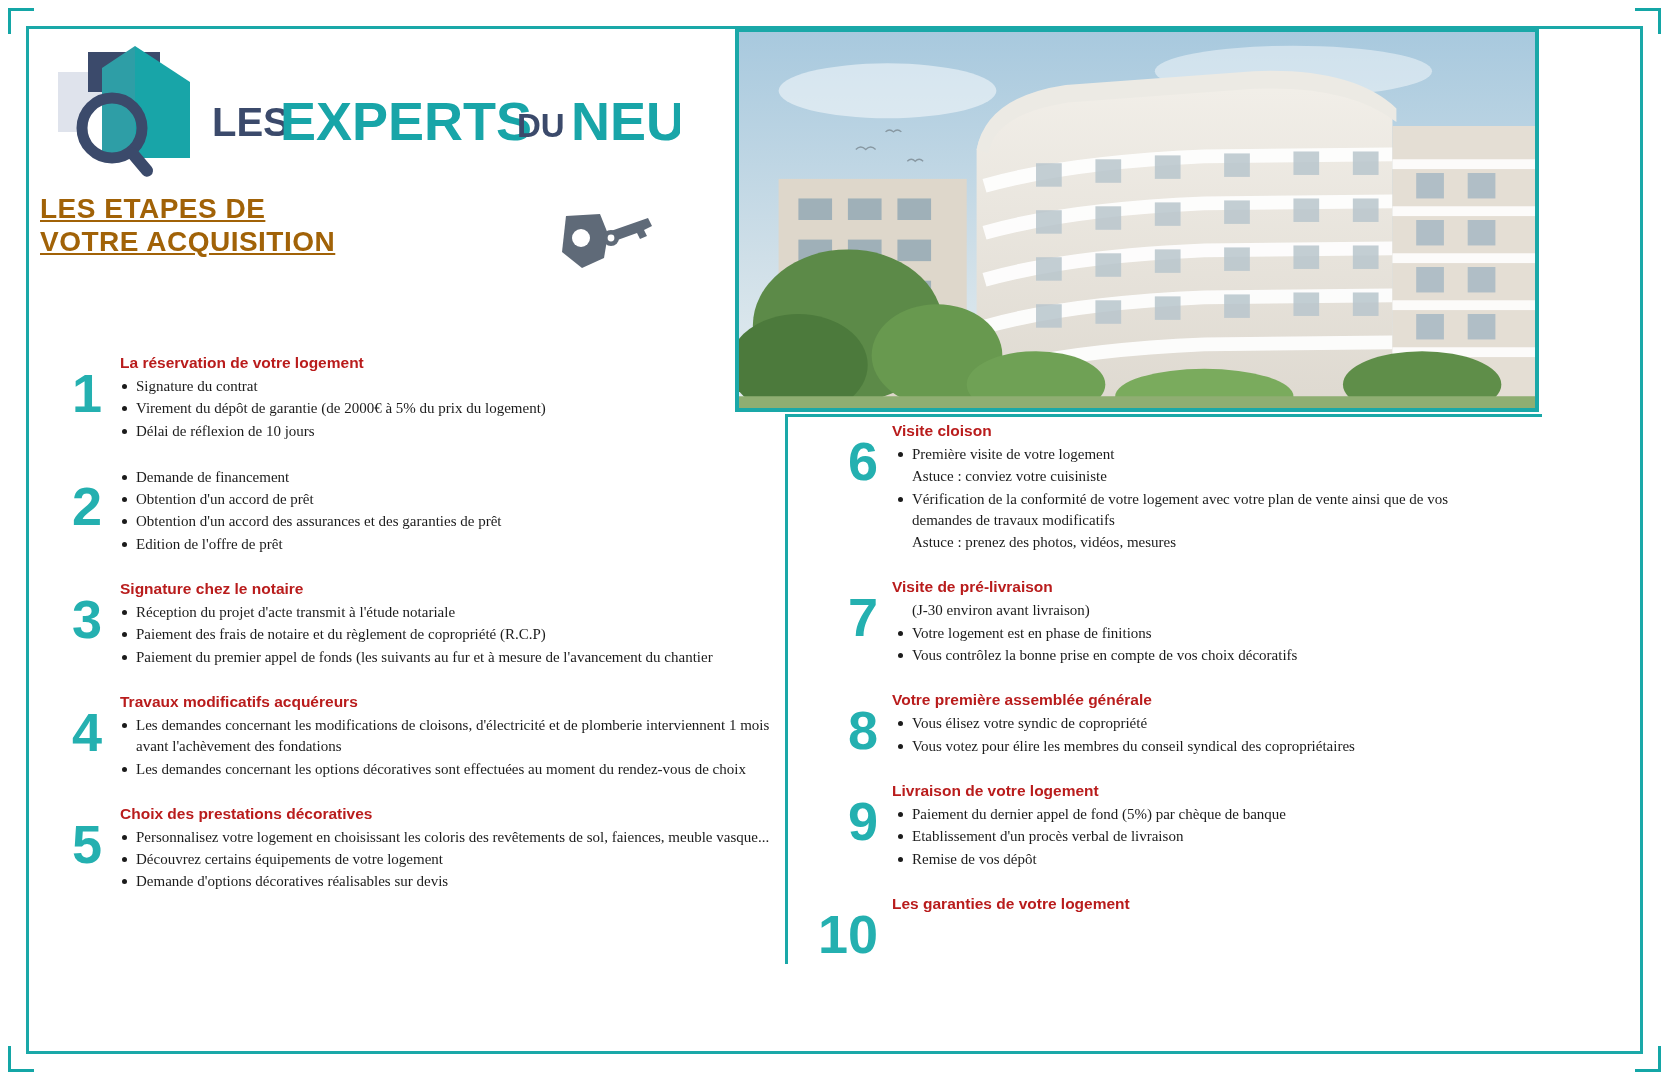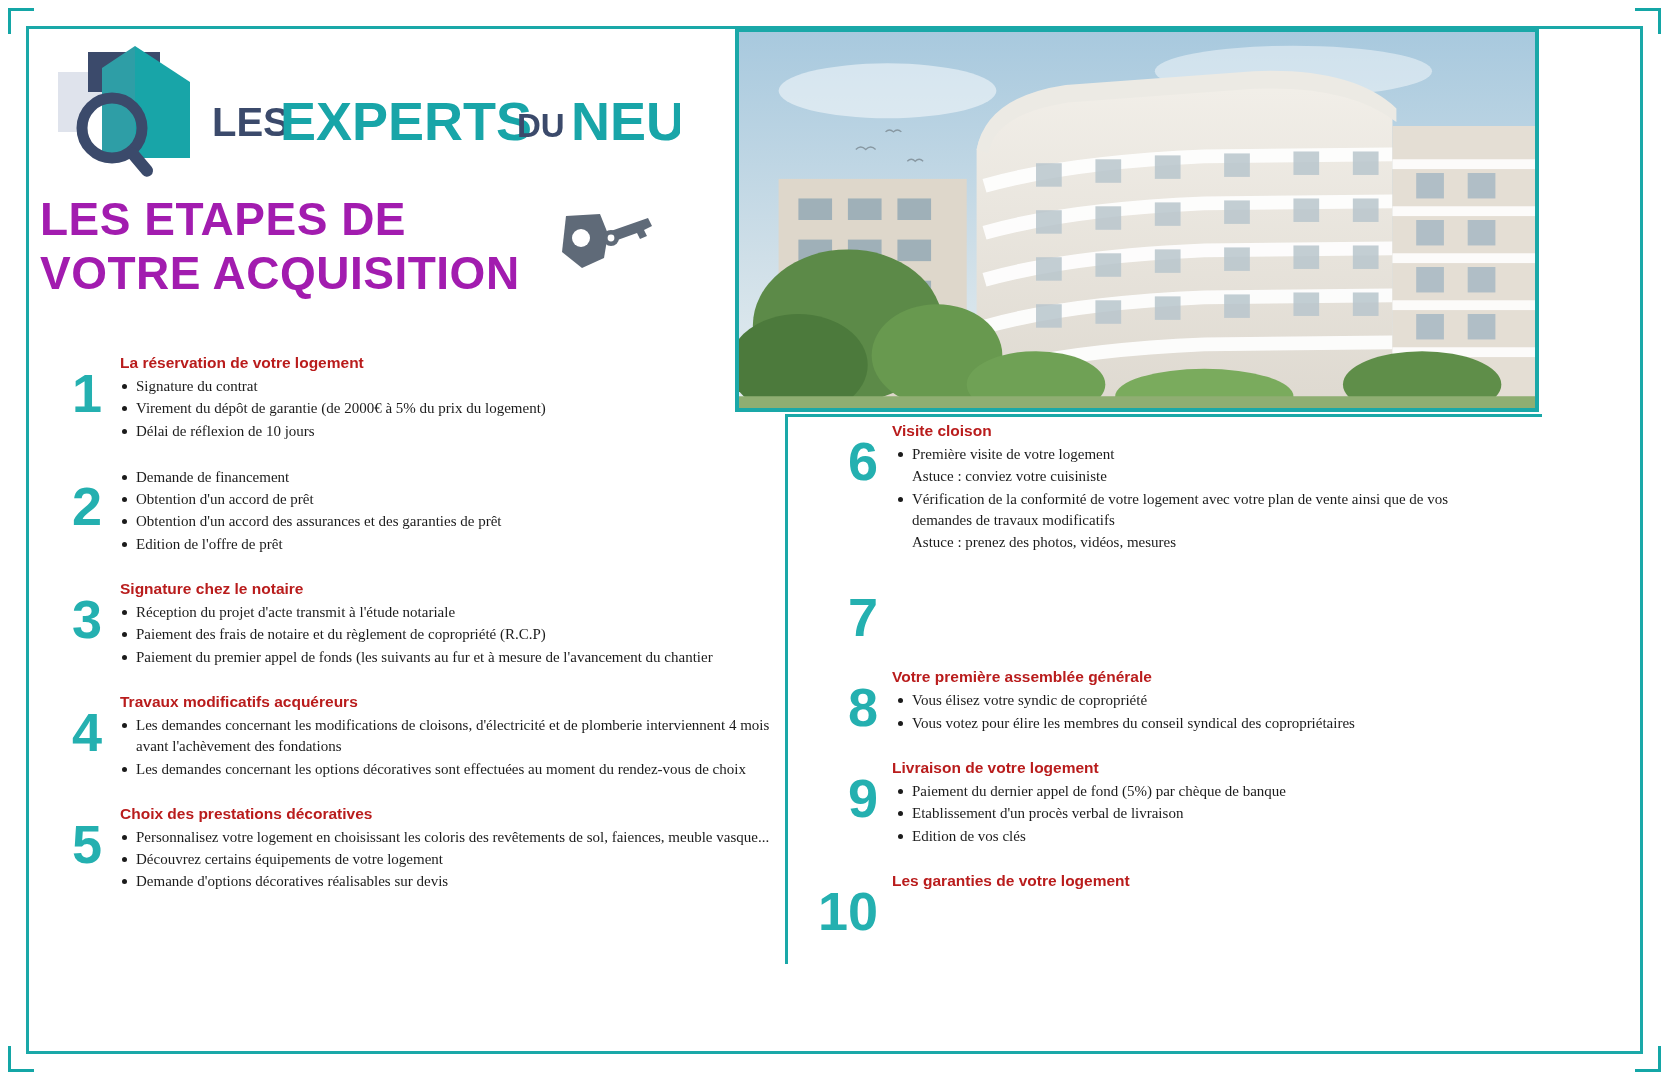--- a/index.html
+++ b/index.html
@@ -38,25 +38,26 @@
     width: 640px; height: 140px;
   }
   .logo svg { display: block; }
 
   .title-block {
     position: absolute;
     top: 192px; left: 40px;
     width: 560px;
   }
   .title-line {
-    color: #a21caf;
-    font-size: 46px;
+    color: #a16207;
+    font-size: 28px;
     font-weight: bold;
     line-height: 1.18;
     letter-spacing: .5px;
+    text-decoration: underline;
   }
   .keys-icon {
     position: absolute;
     top: 208px; left: 548px;
     width: 120px; height: 72px;
   }
 
   
   .hero {
     position: absolute;
@@ -327,21 +328,21 @@
           <li class="bullet">Paiement du premier appel de fonds (les suivants au fur et à mesure de l'avancement du chantier</li>
         </ul>
       </div>
     </div>
 
     <div class="step">
       <div class="step-num">4</div>
       <div class="step-body">
         <div class="step-title">Travaux modificatifs acquéreurs</div>
         <ul class="bullets">
-          <li class="bullet">Les demandes concernant les modifications de cloisons, d'électricité et de plomberie interviennent 4 mois avant l'achèvement des fondations</li>
+          <li class="bullet">Les demandes concernant les modifications de cloisons, d'électricité et de plomberie interviennent 1 mois avant l'achèvement des fondations</li>
           <li class="bullet">Les demandes concernant les options décoratives sont effectuées au moment du rendez-vous de choix</li>
         </ul>
       </div>
     </div>
 
     <div class="step">
       <div class="step-num">5</div>
       <div class="step-body">
         <div class="step-title">Choix des prestations décoratives</div>
         <ul class="bullets">
@@ -364,41 +365,49 @@
           <li class="bullet">Première visite de votre logement</li>
           <li class="nobullet">Astuce : conviez votre cuisiniste</li>
           <li class="bullet">Vérification de la conformité de votre logement avec votre plan de vente ainsi que de vos demandes de travaux modificatifs</li>
           <li class="nobullet">Astuce : prenez des photos, vidéos, mesures</li>
         </ul>
       </div>
     </div>
 
     <div class="step">
       <div class="step-num">7</div>
+      <div class="step-body">
+        <div class="step-title">Visite de pré-livraison</div>
+        <ul class="bullets">
+          <li class="nobullet">(J-30 environ avant livraison)</li>
+          <li class="bullet">Votre logement est en phase de finitions</li>
+          <li class="bullet">Vous contrôlez la bonne prise en compte de vos choix décoratifs</li>
+        </ul>
+      </div>
     </div>
 
     <div class="step">
       <div class="step-num">8</div>
       <div class="step-body">
         <div class="step-title">Votre première assemblée générale</div>
         <ul class="bullets">
           <li class="bullet">Vous élisez votre syndic de copropriété</li>
           <li class="bullet">Vous votez pour élire les membres du conseil syndical des copropriétaires</li>
         </ul>
       </div>
     </div>
 
     <div class="step">
       <div class="step-num">9</div>
       <div class="step-body">
         <div class="step-title">Livraison de votre logement</div>
         <ul class="bullets">
           <li class="bullet">Paiement du dernier appel de fond (5%) par chèque de banque</li>
           <li class="bullet">Etablissement d'un procès verbal de livraison</li>
-          <li class="bullet">Edition de vos clés</li>
+          <li class="bullet">Remise de vos dépôt</li>
         </ul>
       </div>
     </div>
 
     <div class="step">
       <div class="step-num">10</div>
       <div class="step-body">
         <div class="step-title">Les garanties de votre logement</div>
       </div>
     </div>

